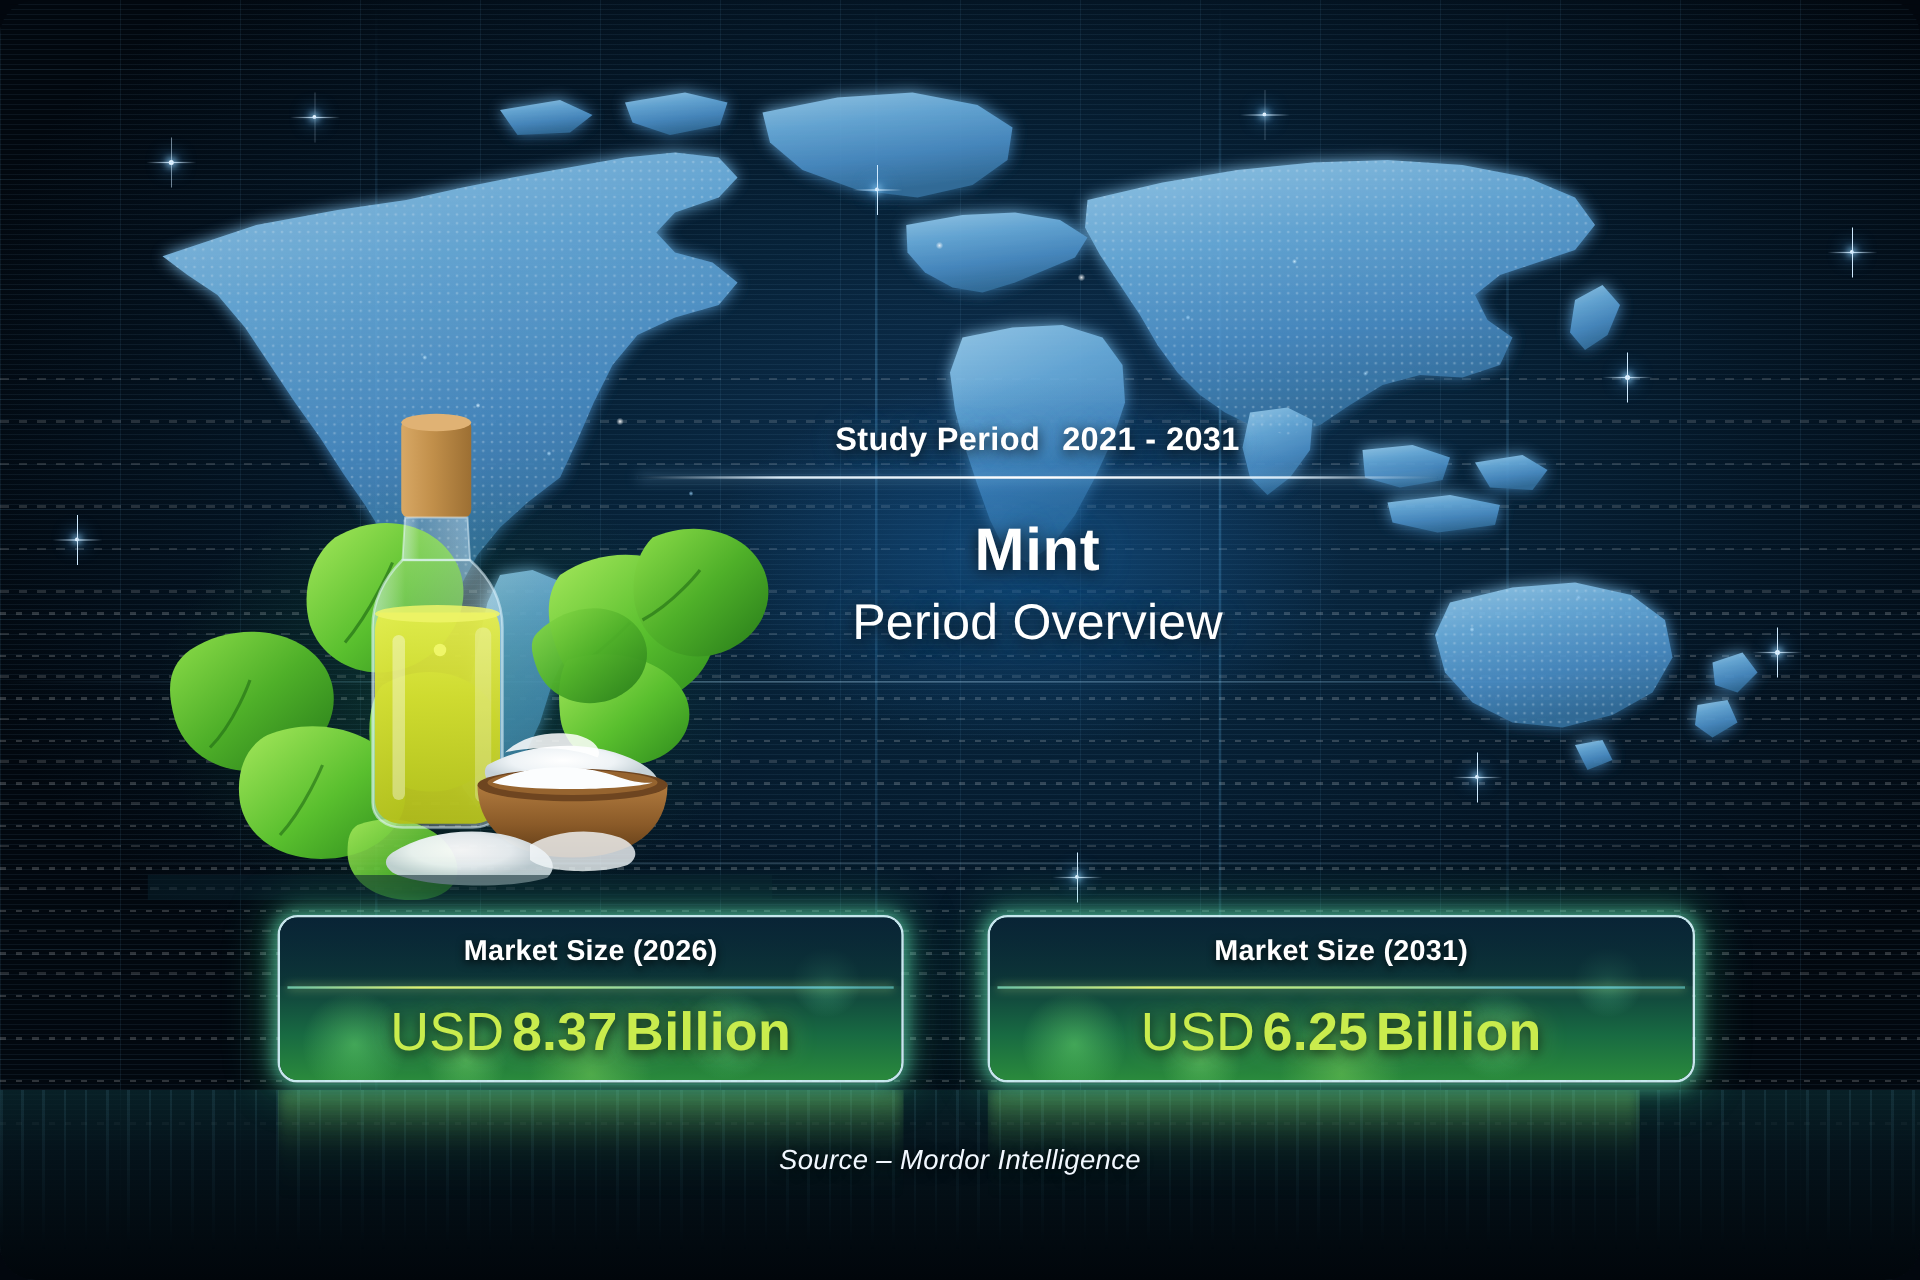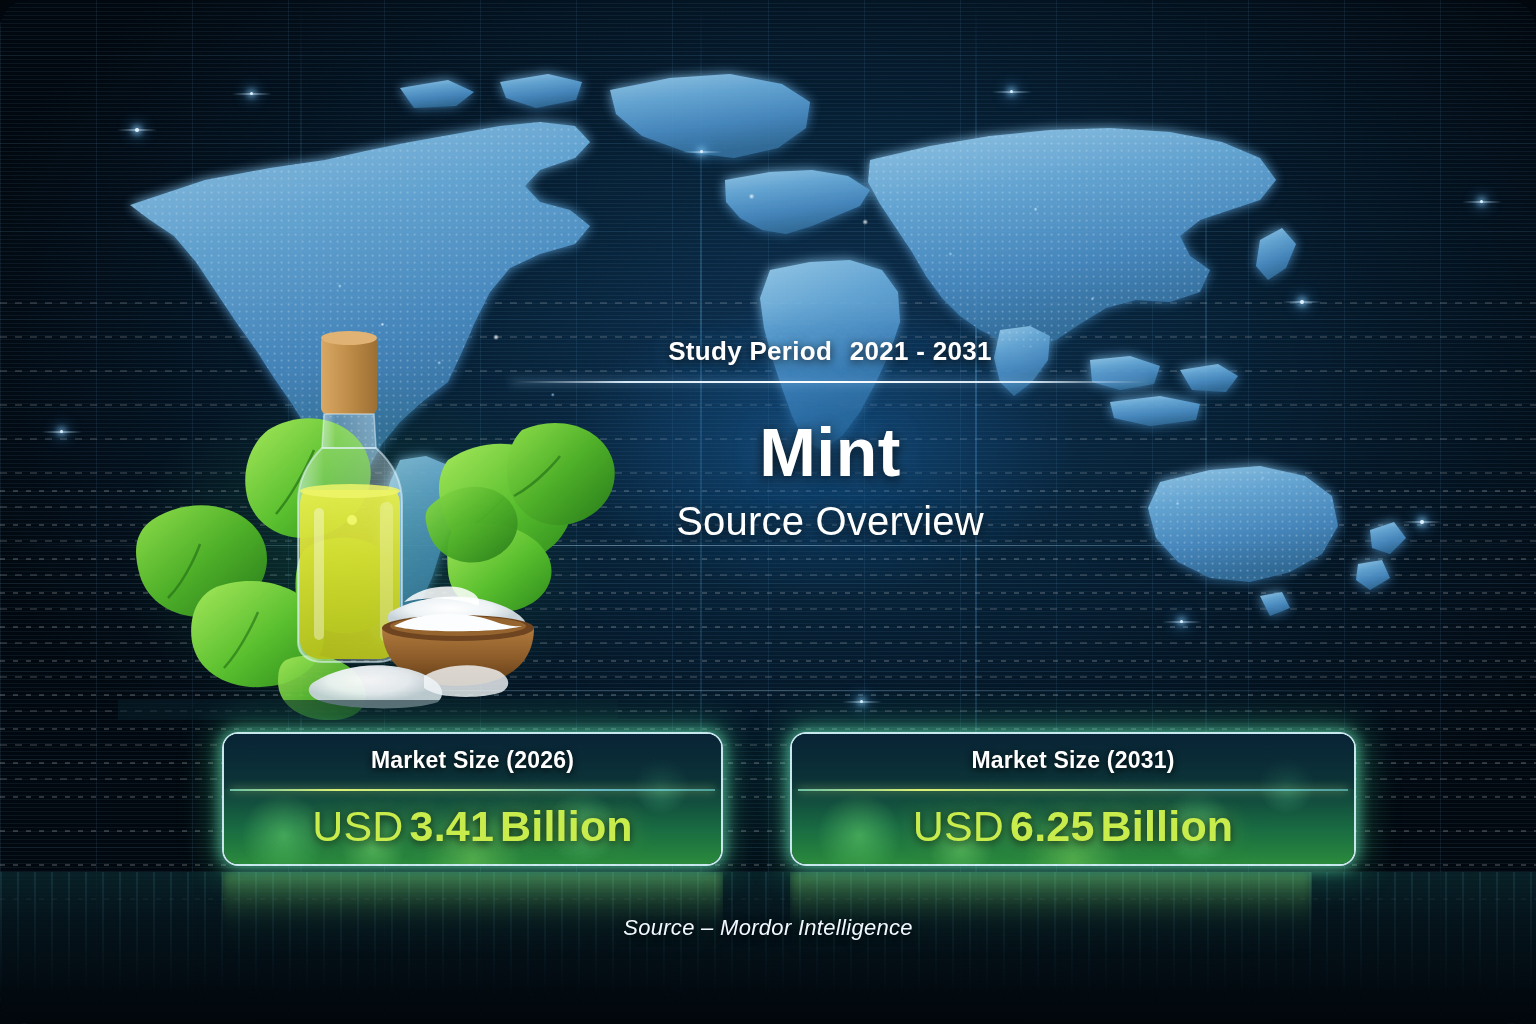--- a/index.html
+++ b/index.html
@@ -84,21 +84,21 @@
               pointer-events:none; }
 
   
   .textblock { position:absolute; left:470px; top:336px; width:720px; text-align:center; }
   .study { font-size:26px; font-weight:700; color:#ffffff; letter-spacing:.3px;
            text-shadow:0 2px 10px rgba(0,0,0,.85), 0 0 22px rgba(120,200,255,.35); }
   .study .yrs { font-weight:700; margin-left:10px; }
   .divline { margin:14px auto 0; width:640px; height:2px;
     background:linear-gradient(90deg, rgba(160,215,255,.05), rgba(225,243,255,.95) 18%, #ffffff 50%, rgba(225,243,255,.9) 82%, rgba(160,215,255,.05));
     box-shadow:0 0 10px rgba(160,215,255,.7); }
-  .brand { margin-top:30px; font-size:68px; font-weight:700; color:#fff; letter-spacing:.5px;
+  .brand { margin-top:30px; font-size:48px; font-weight:700; color:#fff; letter-spacing:.5px;
            text-shadow:0 3px 14px rgba(0,0,0,.9), 0 0 30px rgba(110,190,255,.3); }
   .subtitle { margin-top:8px; font-size:40px; font-weight:400; color:#fff; letter-spacing:.2px;
               text-shadow:0 3px 14px rgba(0,0,0,.9), 0 0 26px rgba(110,190,255,.28); }
 
   
   .product { position:absolute; left:118px; top:330px; width:500px; height:390px; }
   .product svg { width:100%; height:100%; display:block; }
   .prod-glow { position:absolute; left:120px; top:380px; width:480px; height:330px;
     background:radial-gradient(ellipse at 50% 55%, rgba(30,120,70,.30), rgba(10,50,40,0) 70%);
     pointer-events:none; }
@@ -367,35 +367,35 @@
     </svg>
   </div>
 
   <div class="textblock">
     <div class="study">
       <span>Study Period</span>
       <span class="yrs">2021 - 2031</span>
     </div>
     <div class="divline"></div>
     <div class="brand">Mint</div>
-    <div class="subtitle">Source Overview</div>
+    <div class="subtitle">Period Overview</div>
   </div>
 
   <div class="floor"></div>
   <div class="floor-streaks"></div>
   <div class="floor-green" style="left:222px; width:501px;"></div>
   <div class="floor-green" style="left:790px; width:522px;"></div>
 
   <div class="card left">
     <div class="card-bg"></div>
     <div class="card-top"></div>
     <div class="card-rule"></div>
     <div class="card-label">Market Size (2026)</div>
     <div class="card-value">
-      <span class="cur">USD</span><span class="num">3.41</span><span class="unit">Billion</span>
+      <span class="cur">USD</span><span class="num">8.37</span><span class="unit">Billion</span>
     </div>
   </div>
 
   <div class="card right">
     <div class="card-bg"></div>
     <div class="card-top"></div>
     <div class="card-rule"></div>
     <div class="card-label">Market Size (2031)</div>
     <div class="card-value">
       <span class="cur">USD</span><span class="num">6.25</span><span class="unit">Billion</span>

